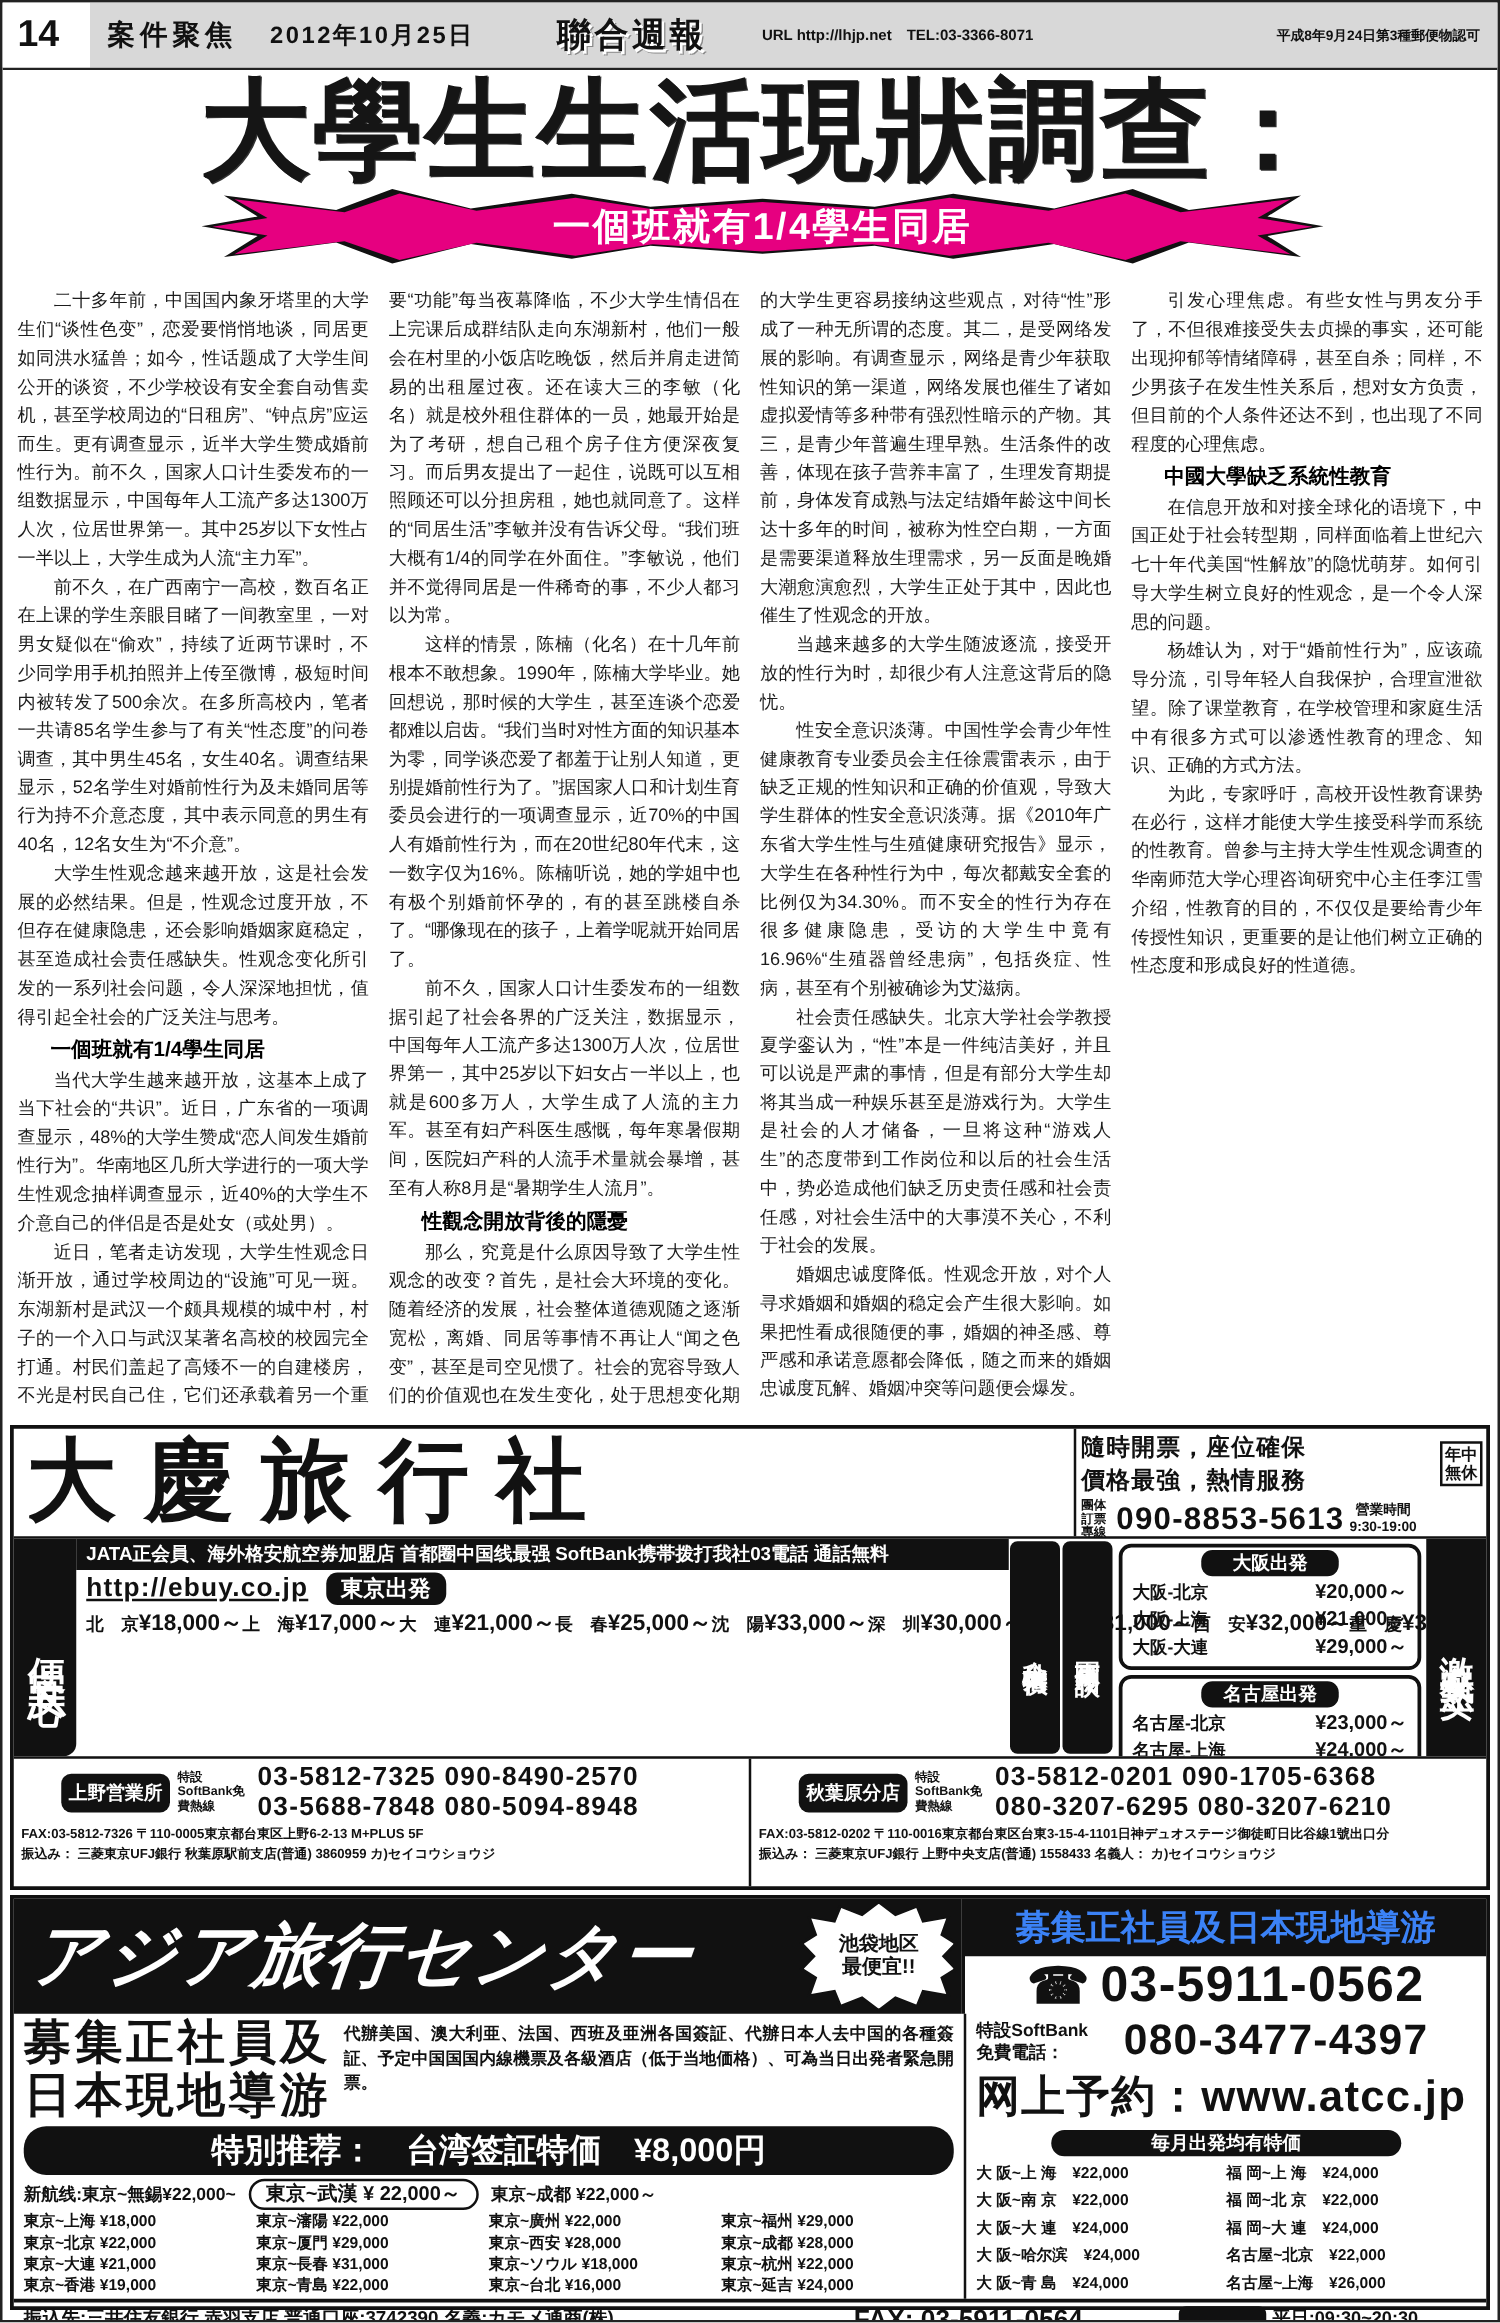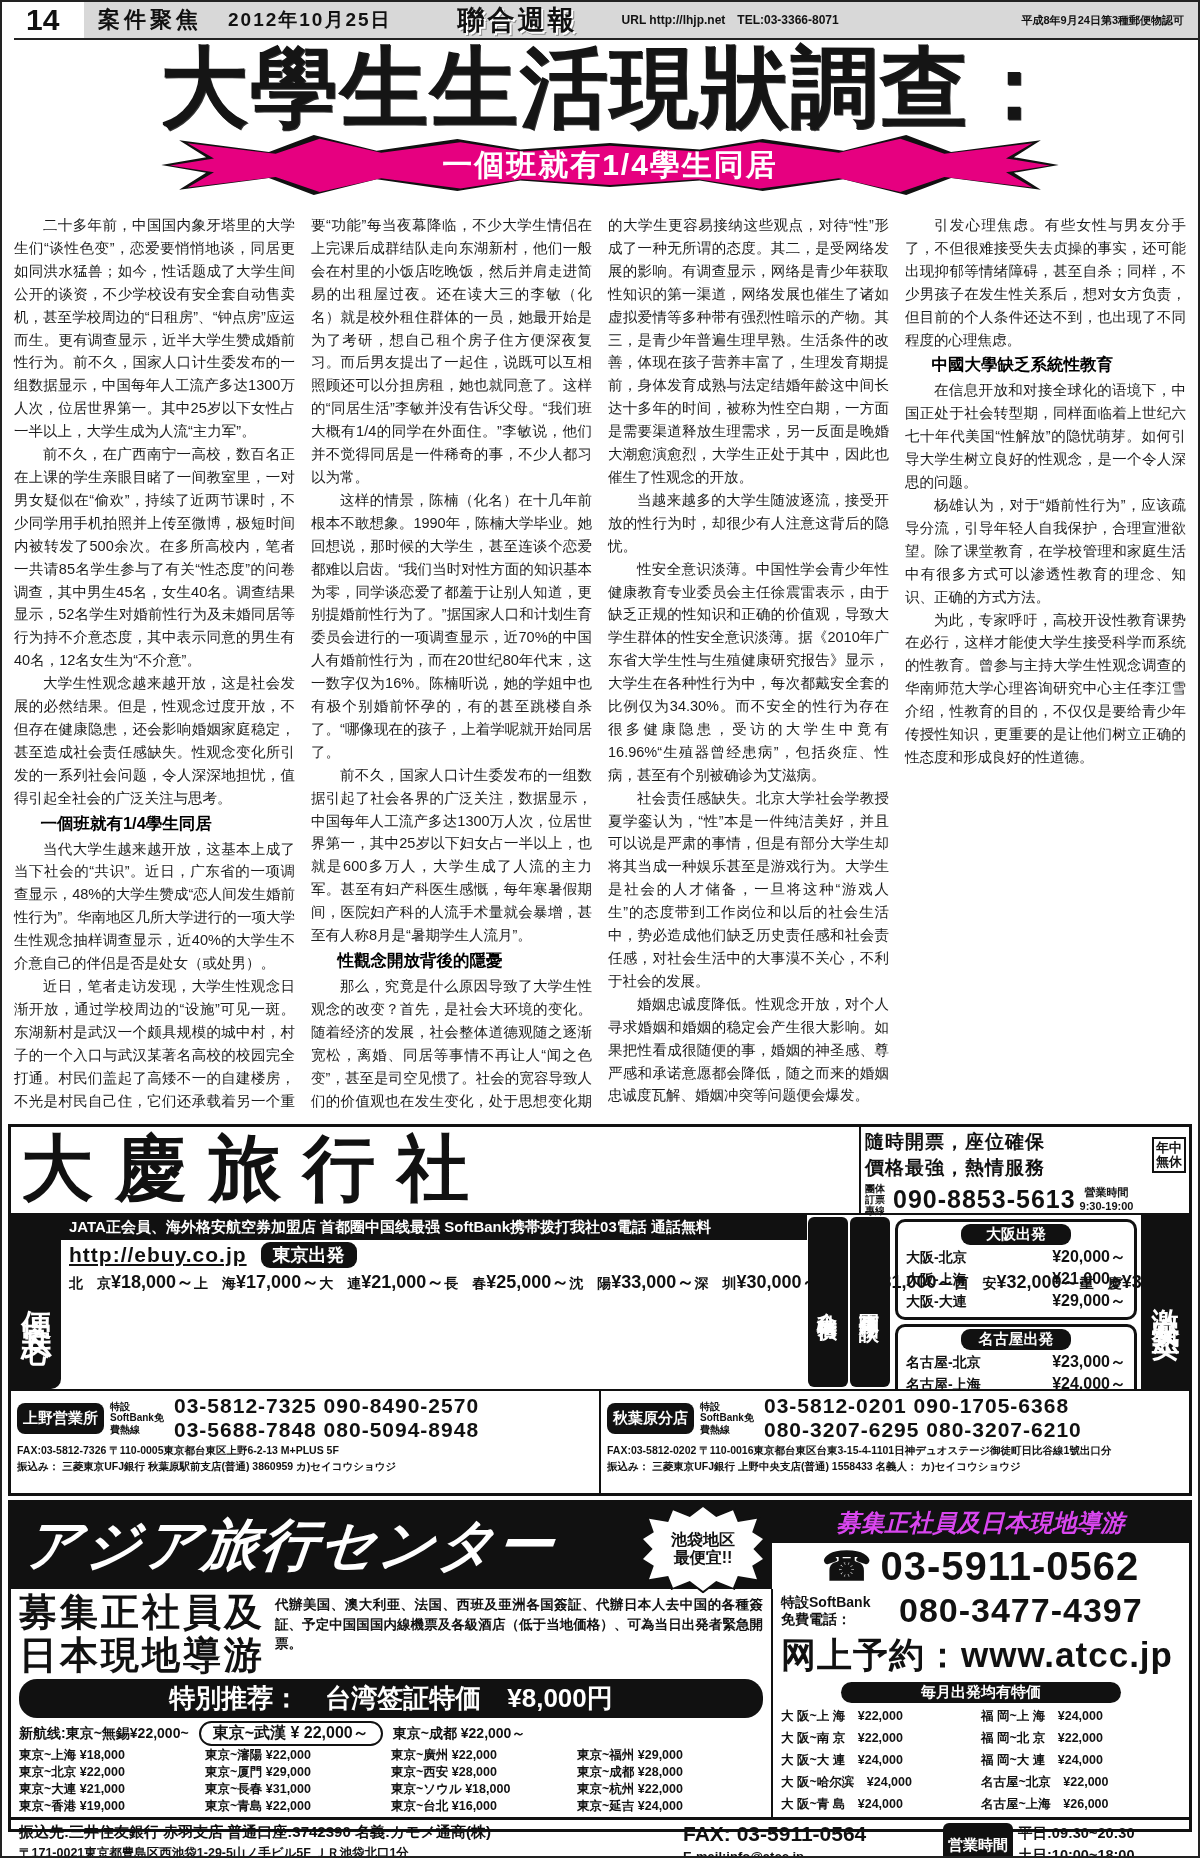--- a/index.html
+++ b/index.html
@@ -1,20 +1,20 @@
 <!DOCTYPE html>
 <html><head>
 <meta charset="utf-8">
 <style>
   * { margin:0; padding:0; box-sizing:border-box; }
   body { background:#fff; font-family:"Liberation Sans", sans-serif; color:#111; }
   .page { width:1200px; height:1858px; border:2px solid #222; overflow:hidden; background:#fff; position:relative; }
 
   
-  .masthead { height:38px; display:flex; align-items:stretch; border-bottom:2px solid #222;margin-left:12px; }
+  .masthead { height:54px; display:flex; align-items:stretch; border-bottom:2px solid #222; }
   .page-num { width:70px; display:flex; align-items:center; padding-left:12px; font-size:30px; font-weight:900; background:#fff; }
   .mast-strip { flex:1; background:#d8d8d8; display:flex; align-items:center; gap:26px; padding:0 14px; }
   .mast-section { font-size:22px; font-weight:bold; letter-spacing:4px; }
   .mast-date { font-size:19px; font-weight:bold; letter-spacing:2px; }
   .mast-logo { font-size:27px; font-weight:900; letter-spacing:3px; color:#111; text-shadow:2px 2px 0 #fff, 3px 3px 0 #888; margin-left:40px; }
   .mast-contact { font-size:12px; font-weight:bold; margin-left:18px; }
   .mast-permit { font-size:11px; font-weight:bold; margin-left:auto; }
 
   
   .headline { height:168px; text-align:center; padding-top:2px;padding-left:20px; }
@@ -71,40 +71,40 @@
   .city-box { border:3px solid #111; border-radius:10px; padding:2px 8px 4px; }
   .city-box-label { display:block; background:#111; color:#fff; font-size:15px; font-weight:900; border-radius:9px; text-align:center; width:110px; margin:0 auto 2px; padding:1px 0; }
   .city-box .prow { margin:1px 0; }
   .city-box .pcity { font-size:14px; font-weight:900; }
   .city-box .pprice { font-size:16px; }
 
   .ad1-contact { height:104px; border-top:2px solid #111; display:flex; }
   .contact-half { flex:1; padding:3px 6px; display:flex; flex-direction:column; }
   .contact-half + .contact-half { border-left:2px solid #111; }
   .contact-top { display:flex; align-items:center; gap:6px; }
-  .branch-capsule { background:#111; color:#fff; font-size:15px; font-weight:900; border-radius:8px; padding:6px 6px; white-space:nowrap; }
+  .branch-capsule { background:#111; color:#fff; font-size:15px; font-weight:900; border-radius:8px; padding:6px 6px; white-space:nowrap;margin-left:32px; }
   .softbank-note { font-size:10px; font-weight:bold; width:58px; line-height:1.15; }
   .phones { flex:1; }
   .phones div { font-size:21px; font-weight:900; letter-spacing:1px; white-space:nowrap; }
   .fine-print { font-size:10.5px; font-weight:bold; margin-top:2px; white-space:nowrap; overflow:hidden; }
 
   
   .ad2 { margin:4px 6px 0; border:3px solid #111; height:332px; display:flex; flex-direction:column; }
   .ad2-top { display:flex; height:92px; }
   .ad2-banner { flex:1; background:#111; position:relative; display:flex; align-items:center; }
   .ad2-banner-title { color:#fff; font-size:56px; font-weight:900; font-style:italic; letter-spacing:2px; transform:skewX(-6deg); padding-left:14px; white-space:nowrap; }
   .ad2-burst { position:absolute; right:6px; top:4px; width:120px; height:84px; }
   .ad2-burst .burst-b { position:absolute; inset:0; background:#111;
      clip-path:polygon(50% 0%,61% 12%,75% 4%,79% 18%,95% 14%,91% 30%,100% 38%,92% 50%,100% 62%,91% 70%,95% 86%,79% 82%,75% 96%,61% 88%,50% 100%,39% 88%,25% 96%,21% 82%,5% 86%,9% 70%,0% 62%,8% 50%,0% 38%,9% 30%,5% 14%,21% 18%,25% 4%,39% 12%); transform:scale(1.06); }
   .ad2-burst .burst-w { position:absolute; inset:0; background:#fff;
      clip-path:polygon(50% 0%,61% 12%,75% 4%,79% 18%,95% 14%,91% 30%,100% 38%,92% 50%,100% 62%,91% 70%,95% 86%,79% 82%,75% 96%,61% 88%,50% 100%,39% 88%,25% 96%,21% 82%,5% 86%,9% 70%,0% 62%,8% 50%,0% 38%,9% 30%,5% 14%,21% 18%,25% 4%,39% 12%);
      display:flex; flex-direction:column; align-items:center; justify-content:center; }
   .ad2-burst span { font-size:16px; font-weight:900; line-height:1.15; }
   .ad2-topright { width:420px; border-left:3px solid #111; display:flex; flex-direction:column; }
-  .recruit-bar { background:#111; color:#d946ef; font-size:24px; font-weight:900; text-align:center; padding:4px 0; white-space:nowrap;font-style:italic; }
+  .recruit-bar { background:#111; color:#3b82f6; font-size:28px; font-weight:900; text-align:center; padding:4px 0; white-space:nowrap; }
   .main-phone { flex:1; display:flex; align-items:center; justify-content:center; gap:8px; font-size:40px; font-weight:900; letter-spacing:1px; }
 
   .ad2-mid { display:flex; flex:1; }
   .ad2-mid-left { width:760px; padding:2px 8px; display:flex; flex-direction:column; }
   .recruit-row { display:flex; gap:10px; }
   .recruit-big { font-size:38px; font-weight:900; line-height:1.12; letter-spacing:3px; white-space:nowrap; }
   .services { flex:1; font-size:13.5px; font-weight:bold; line-height:1.45; text-align:justify; padding-top:4px; }
   .special-bar { background:#111; color:#fff; border-radius:18px; font-size:26px; font-weight:900; text-align:center; padding:2px 0; margin:3px 0 2px; white-space:nowrap; }
   .row0 { display:flex; align-items:center; gap:10px; padding:1px 0; }
   .row0-new { font-size:14px; font-weight:900; white-space:nowrap; }

